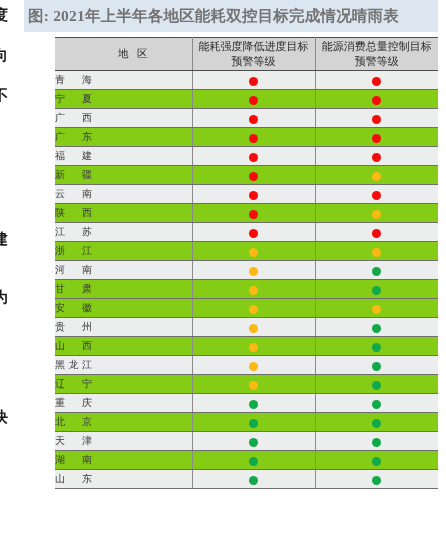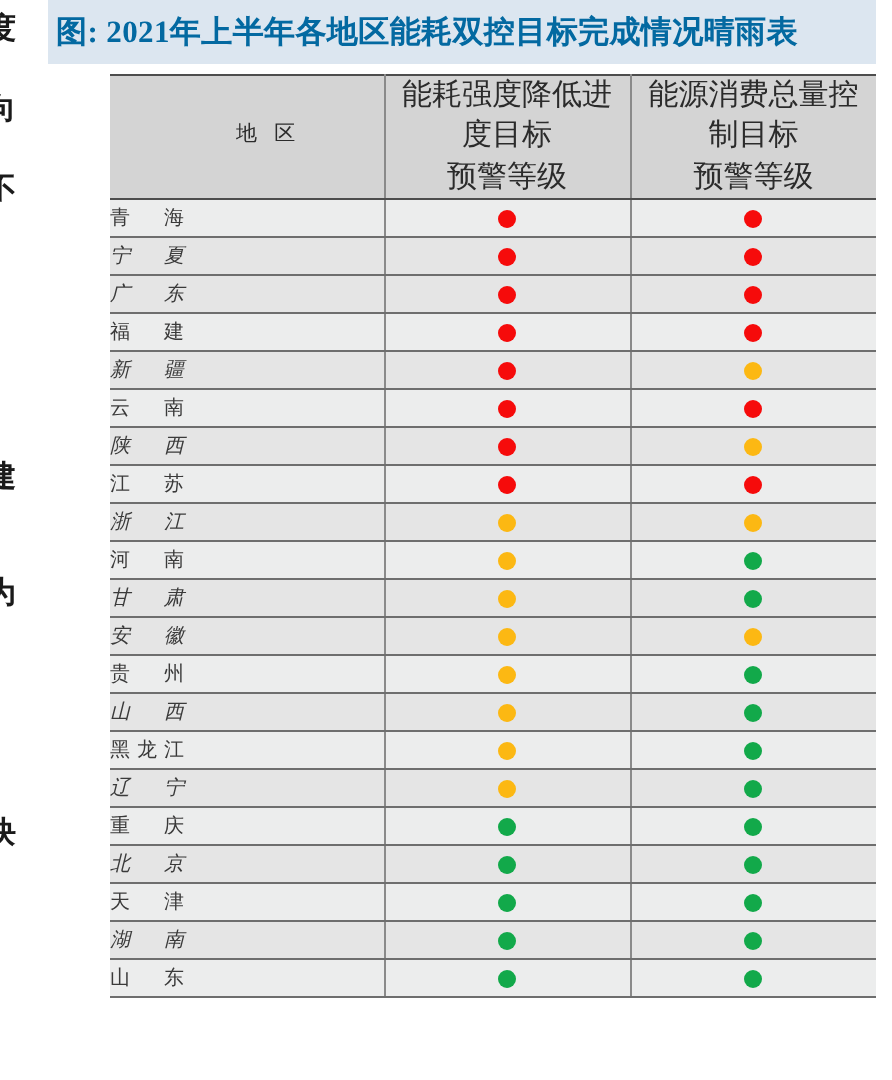--- a/index.html
+++ b/index.html
@@ -50,21 +50,21 @@
     height: 32px;
     background: #dce6f0;
     display: flex;
     align-items: center;
     padding-left: 4px;
     box-sizing: border-box;
   }
   .title-text {
     font-size: 15.5px;
     font-weight: bold;
-    color: #0369a1;
+    color: #737373;
     letter-spacing: 0.2px;
     white-space: nowrap;
     font-family: "Liberation Serif", "DejaVu Serif", serif;
   }
 
   
   .tbl-wrap {
     margin-top: 5px;
     margin-left: 31px;
     width: 383px;
@@ -79,21 +79,21 @@
   table.sheet col.c-m2 { width: 123px; }
 
   table.sheet th {
     background: #d4d4d4;
     border-top: 1.4px solid #4d4d4d;
     border-bottom: 1.4px solid #4d4d4d;
     border-left: 1.4px solid #8a8a8a;
     border-right: 1.4px solid #8a8a8a;
     height: 32px;
     font-weight: normal;
-    font-size: 15px;
+    font-size: 11px;
     color: #2b2b2b;
     line-height: 1.35;
     padding: 0 2px;
     vertical-align: middle;
     font-family: "Liberation Serif", "DejaVu Serif", serif;
   }
   table.sheet th.region-head {
     font-size: 10.5px;
     letter-spacing: 3px;
     padding-left: 12px;
@@ -106,21 +106,21 @@
     border-bottom: 1.1px solid #6e6e6e;
     border-left: 1.4px solid #8a8a8a;
     border-right: 1.4px solid #8a8a8a;
     padding: 0;
     vertical-align: middle;
   }
   table.sheet td:first-child { border-left: none; }
   table.sheet td:last-child { border-right: none; }
 
   tr.band-a td { background: #eceded; }
-  tr.band-b td { background: #e5e5e5; font-style: italic; }
+  tr.band-b td { background: #84cc16; }
 
   td.region {
     font-size: 10px;
     color: #3a3a3a;
     text-align: left;
     padding-left: 18px;
     letter-spacing: 3.5px;
     white-space: nowrap;
     font-family: "Liberation Serif", "DejaVu Serif", serif;
   }
@@ -179,20 +179,25 @@
           <tr class="band-a">
             <td class="region">青　海</td>
             <td class="marker"><span class="dot red"></span></td>
             <td class="marker"><span class="dot red"></span></td>
           </tr>
           <tr class="band-b">
             <td class="region">宁　夏</td>
             <td class="marker"><span class="dot red"></span></td>
             <td class="marker"><span class="dot red"></span></td>
           </tr>
+          <tr class="band-a">
+            <td class="region">广　西</td>
+            <td class="marker"><span class="dot red"></span></td>
+            <td class="marker"><span class="dot red"></span></td>
+          </tr>
           <tr class="band-b">
             <td class="region">广　东</td>
             <td class="marker"><span class="dot red"></span></td>
             <td class="marker"><span class="dot red"></span></td>
           </tr>
           <tr class="band-a">
             <td class="region">福　建</td>
             <td class="marker"><span class="dot red"></span></td>
             <td class="marker"><span class="dot red"></span></td>
           </tr>

